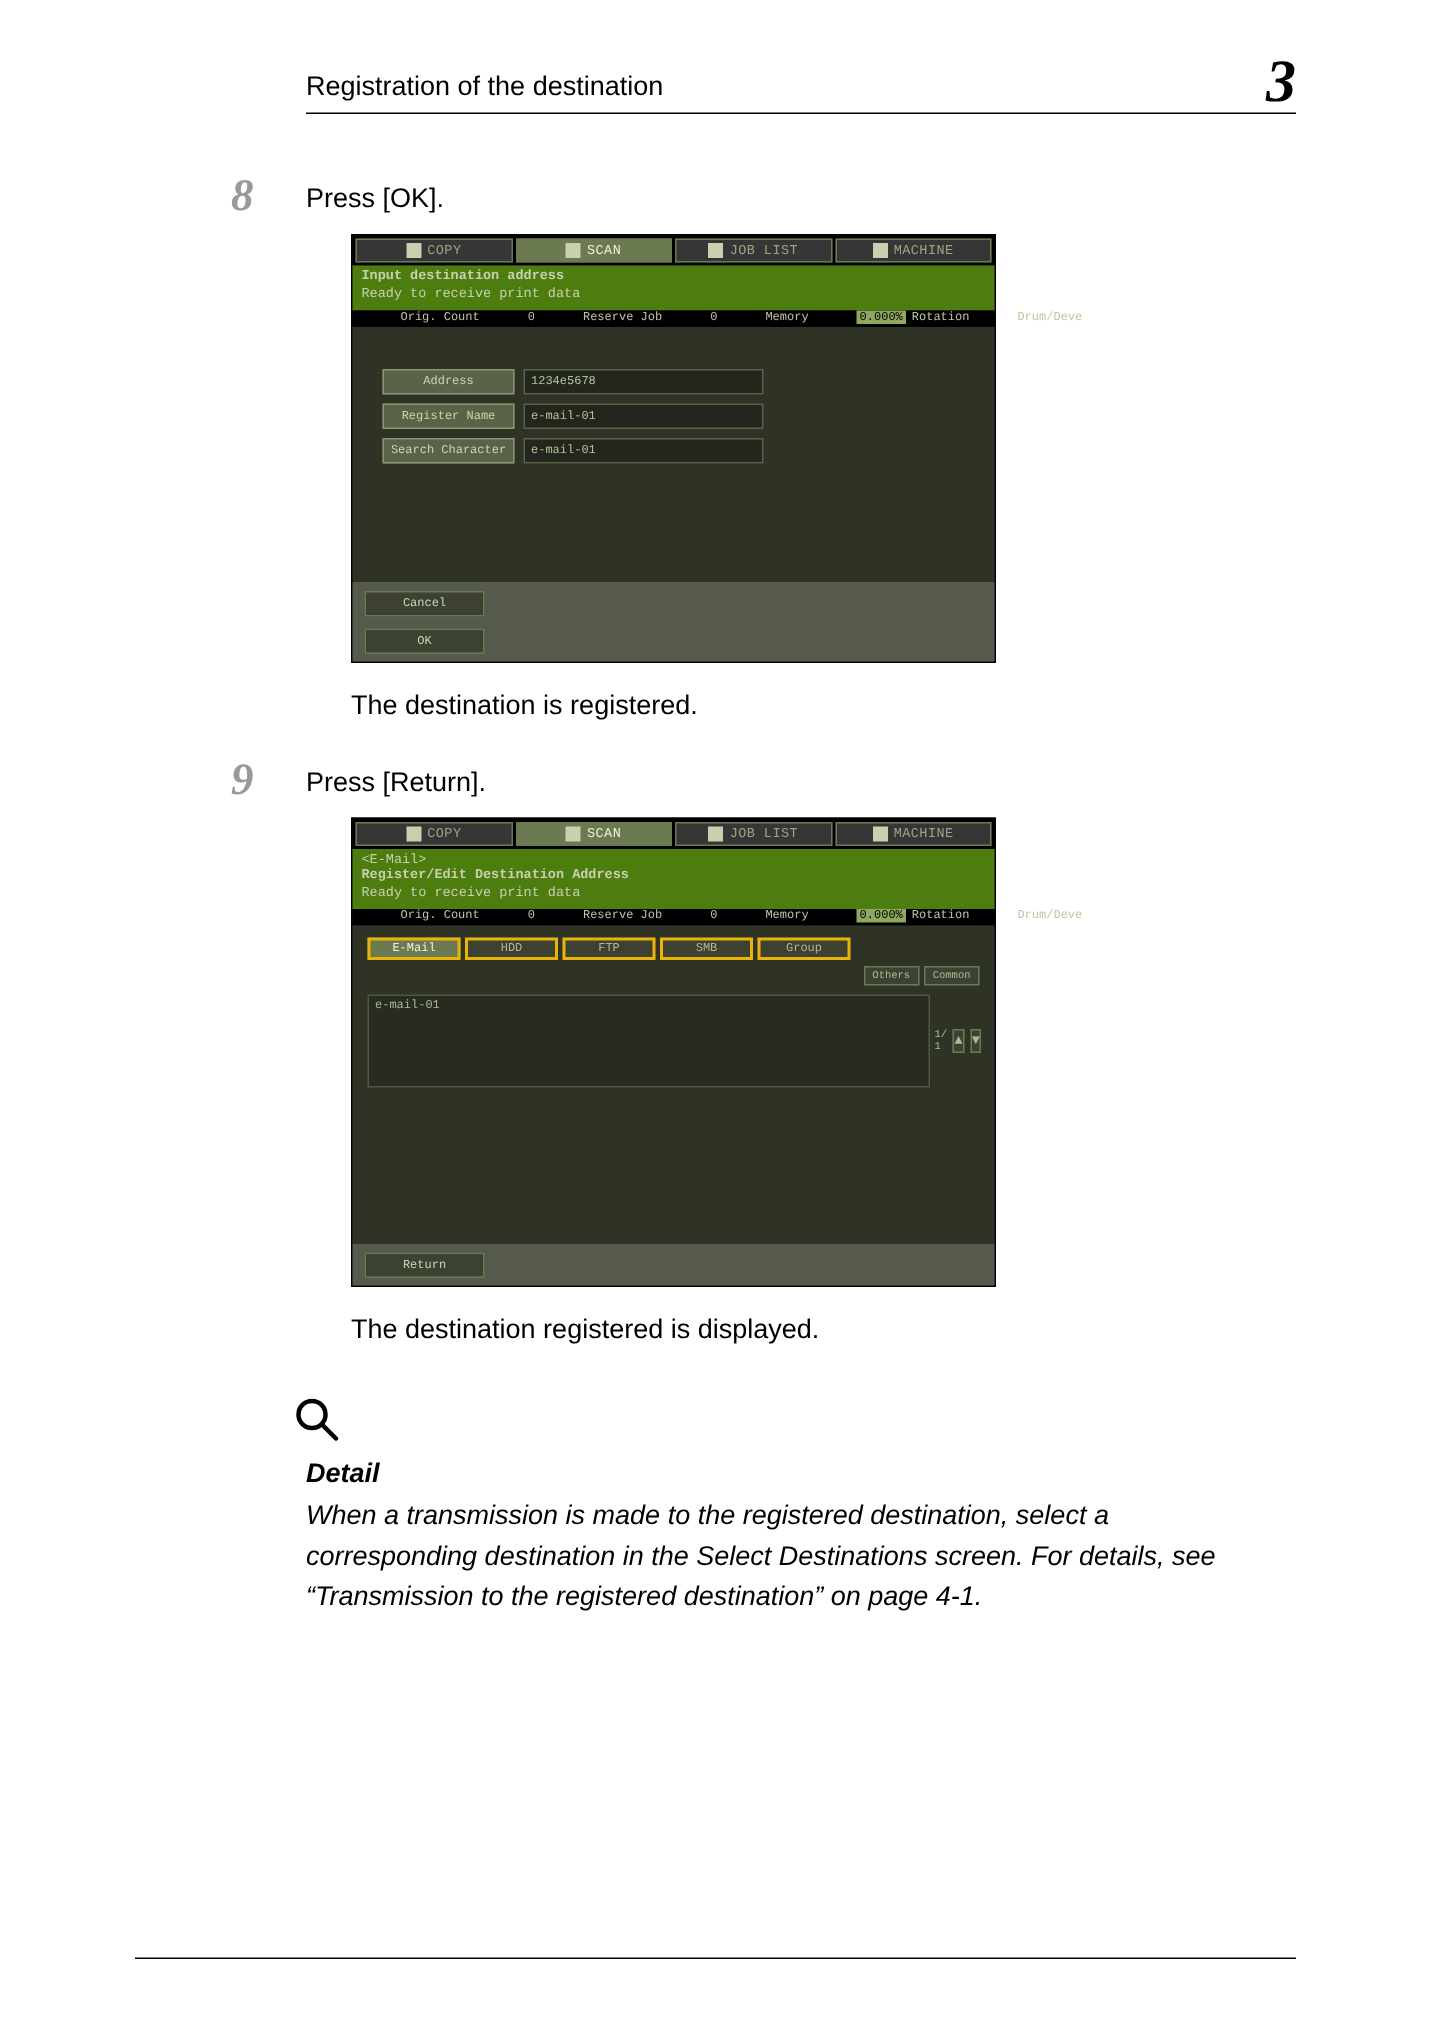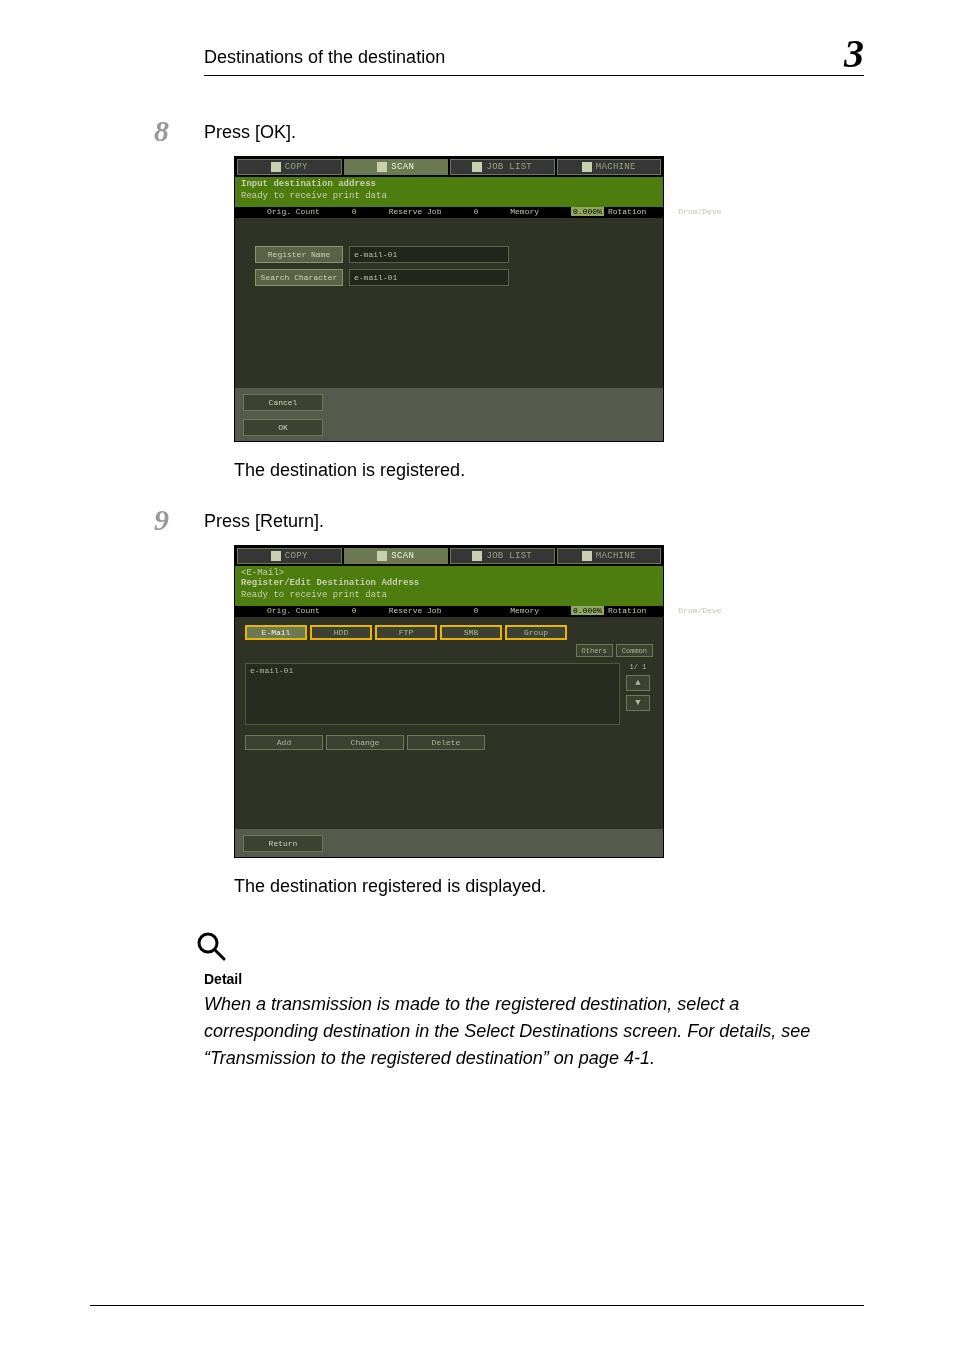--- a/index.html
+++ b/index.html
@@ -37,45 +37,45 @@
   .dtab { width: 62px; height: 15px; background: #3c4132; border: 2px solid #eab308; color: #aeb993; font-size: 8px; display: flex; align-items: center; justify-content: center; }
   .dtab.active { background: #6b7a50; color: #f0f4e0; }
   .alpha { margin-top: 6px; }
   .chip { width: 26px; height: 13px; background: #3c4132; border: 1px solid #6b7a50; color: #aeb993; font-size: 7px; display: flex; align-items: center; justify-content: center; }
   .chip.active { background: #6b7a50; color: #eef2da; }
   .right-group { margin-left: auto; display: flex; gap: 3px; }
   .small-btn { height: 13px; padding: 0 5px; background: #3c4132; border: 1px solid #6b7a50; color: #aeb993; font-size: 7px; display: flex; align-items: center; }
 
   .tableblock { margin-top: 6px; }
   .tbl { border: 1px solid #50583f; background: #272b20; flex: 1; height: 62px; font-size: 8px; color: #aeb993; padding: 2px 4px; }
-  .navcol { width: 30px; display: flex; flex-direction: column; gap: 4px; align-items: center; }
+  .navcol { width: 30px; display: flex; gap: 4px; align-items: center; }
   .navcol .pg { font-size: 7px; color: #aeb993; }
   .navbtn { width: 24px; height: 16px; background: #3c4132; border: 1px solid #6b7a50; color: #aeb993; font-size: 9px; display: flex; align-items: center; justify-content: center; }
 
   .actionrow { margin-top: 10px; }
   .actbtn { width: 78px; height: 15px; background: #3c4132; border: 1px solid #6b7a50; color: #aeb993; font-size: 8px; display: flex; align-items: center; justify-content: center; }
 
   .footer-bar { background: #555a4c; padding: 6px 8px 5px 8px; display: flex; justify-content: flex-end; gap: 8px; flex-direction: column; }
   .fbtn { width: 80px; height: 17px; background: #3c4132; border: 1px solid #6b7a50; color: #cdd5b5; font-size: 8px; display: flex; align-items: center; justify-content: center; }
 
   .body-text { font-size: 18px; margin: 6px 0 24px 30px; }
   .detail-icon { margin-left: -10px; margin-top: 8px; display: inline-flex; align-items: center; justify-content: center; }
-  .detail-heading { font-weight: bold; font-size: 14px; margin-top: 4px; }
+  .detail-heading { font-weight: bold; font-size: 18px; margin-top: 4px; font-style: italic; }
   .detail-body { font-style: italic; font-size: 18px; line-height: 1.5; margin-top: 4px; max-width: 640px; }
 
   .footer { position: absolute; bottom: 46px; left: 90px; right: 90px; }
   .footer-rule { border-top: 1px solid #000; }
   .footer-row { display: flex; justify-content: space-between; font-size: 17px; margin-top: 10px; }
 </style>
 </head>
 <body>
 
 <div class="page">
   <div class="header-row">
-    <div class="running-head">Destinations of the destination</div>
+    <div class="running-head">Registration of the destination</div>
     <div class="chapter-num">3</div>
   </div>
   <div class="top-rule"></div>
 
   
   <div class="step">
     <div class="step-num">8</div>
     <div class="step-text">Press [OK].</div>
   </div>
 
@@ -107,20 +107,24 @@
         <span>Orig. Count</span>
           <span>0</span>
         <span>Reserve Job</span>
           <span>0</span>
         <span>Memory</span>
           <span class="memval">0.000%</span>
         <span style="margin-left:auto">Rotation</span>
         <span>Drum/Deve</span>
       </div>
       <div class="canvas">
+        <div class="formrow">
+          <div class="btn-label">Address</div>
+          <div class="field-val">1234e5678</div>
+        </div>
         <div class="formrow">
           <div class="btn-label">Register Name</div>
           <div class="field-val">e-mail-01</div>
         </div>
         <div class="formrow">
           <div class="btn-label">Search Character</div>
           <div class="field-val">e-mail-01</div>
         </div>
       </div>
       <div class="footer-bar">
@@ -190,25 +194,20 @@
         <div class="tableblock">
           <div class="tbl">
             <div>e-mail-01</div>
           </div>
           <div class="navcol">
             <div class="pg">1/ 1</div>
             <div class="navbtn">▲</div>
             <div class="navbtn">▼</div>
           </div>
         </div>
-        <div class="actionrow">
-          <div class="actbtn">Add</div>
-          <div class="actbtn">Change</div>
-          <div class="actbtn">Delete</div>
-        </div>
       </div>
       <div class="footer-bar">
         <div class="fbtn">Return</div>
       </div>
     </div>
   </div>
 
   <div class="body-text">The destination registered is displayed.</div>
 
   <div class="detail-icon">

